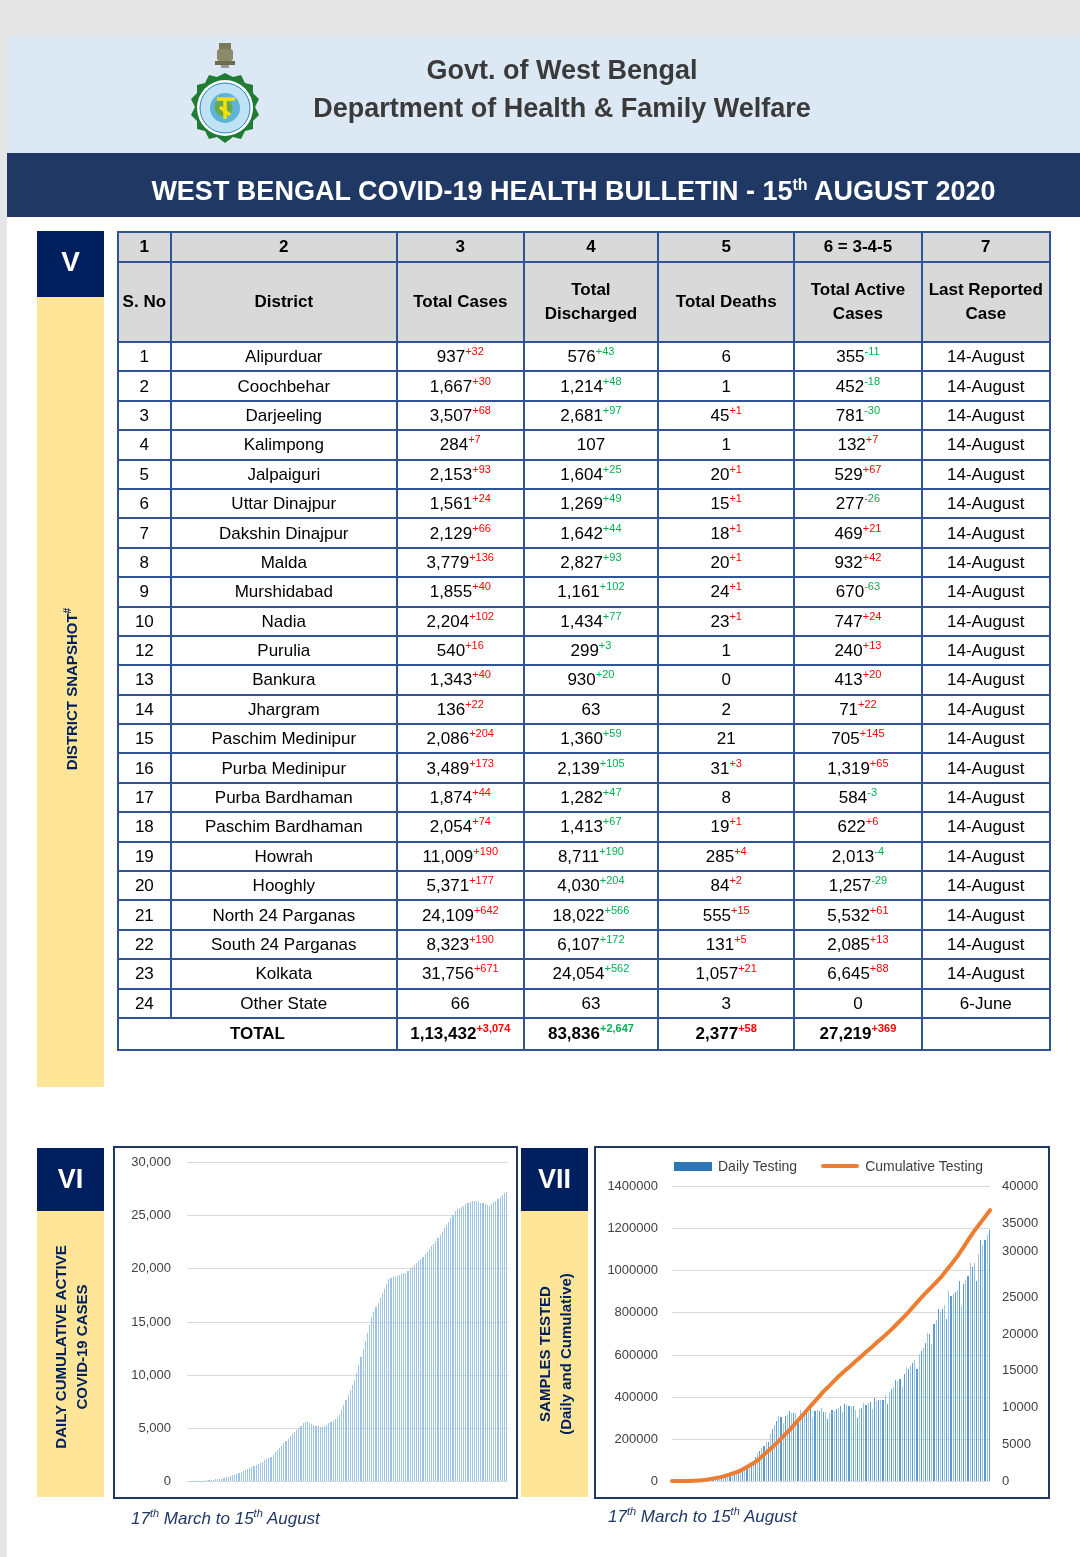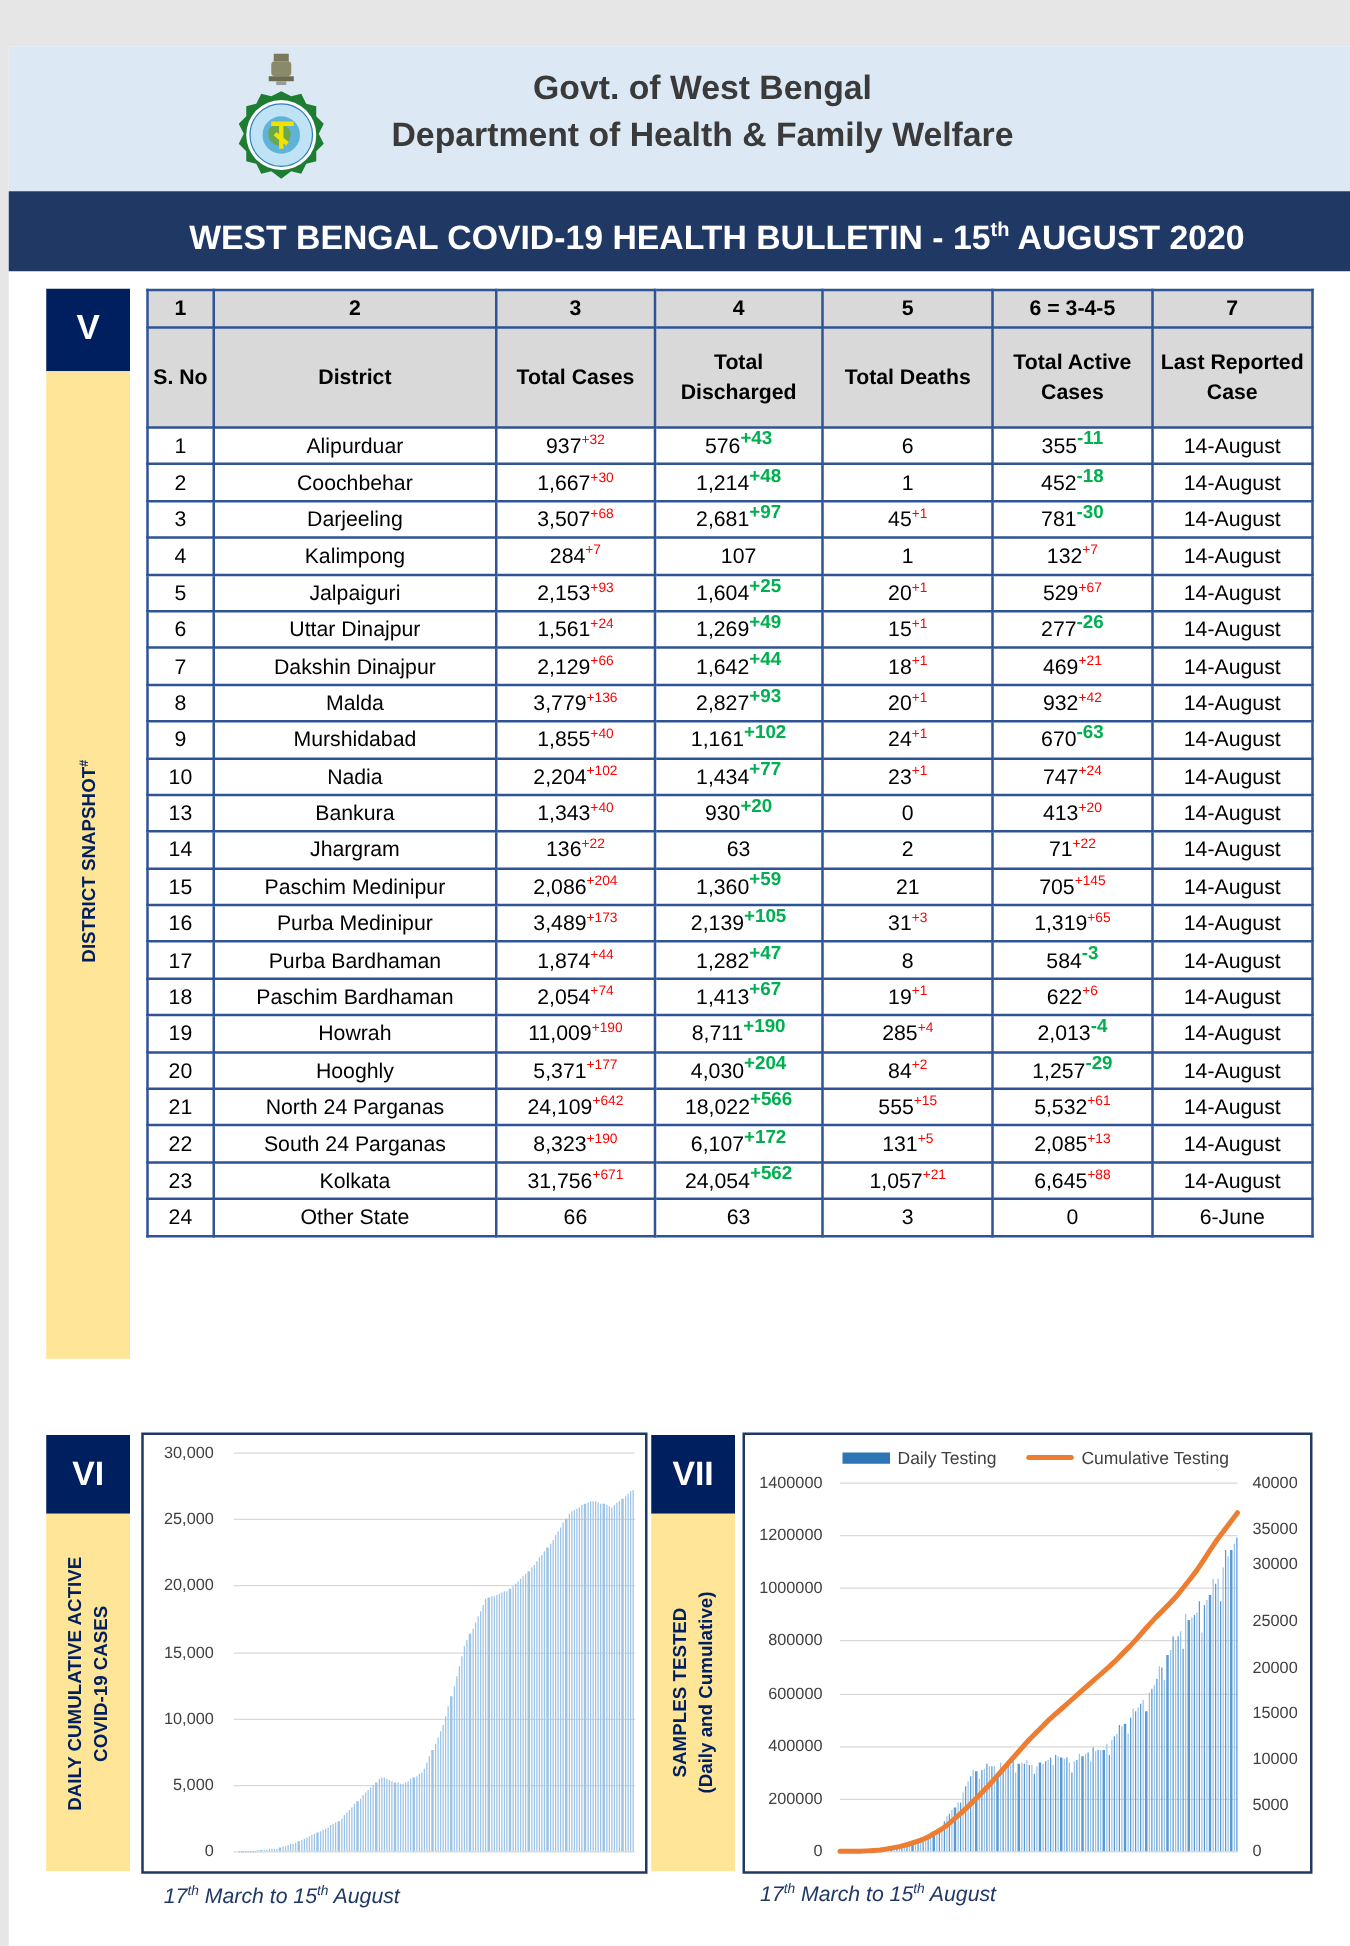--- a/index.html
+++ b/index.html
@@ -16,21 +16,21 @@
   .vert-label { position: absolute; color: #001f5f; font-weight: bold; white-space: nowrap; transform-origin: center; transform: rotate(-90deg); text-align: center; }
 
   table.dist { position: absolute; left: 110px; top: 194px; width: 934px; border-collapse: collapse; font-size: 17px; color: #000; }
   table.dist td, table.dist th { border: 2px solid #2f5496; text-align: center; padding: 0 3px; }
   table.dist thead th { background: #d9d9d9; font-weight: bold; }
   table.dist thead tr.nums th { height: 30px; font-size: 17px; }
   table.dist thead tr.heads th { height: 80px; font-size: 17px; line-height: 24px; }
   table.dist tbody td { height: 29.4px; line-height: 27px; }
   table.dist tbody tr.total td { font-weight: bold; height: 32px; }
   .sup-r { color: #ff0000; font-size: 11px; vertical-align: super; line-height: 0; }
-  .sup-g { color: #00b050; font-size: 15px; vertical-align: super; line-height: 0; font-weight: bold; }
+  .sup-g { color: #00b050; font-size: 11px; vertical-align: super; line-height: 0; }
 
   .notes { position: absolute; left: 114px; top: 1060px; font-style: italic; font-size: 14px; color: #000; line-height: 19px; }
 
   .chart-box { position: absolute; background: #fff; border: 2px solid #1f3864; }
   .gridline { position: absolute; height: 1px; background: #d9d9d9; }
   .tick { position: absolute; font-size: 13px; color: #404040; }
   .bars { position: absolute; display: flex; align-items: flex-end; }
   .bars .b { flex: 1; margin-right: 1px; background: #9dc3e6; }
   .bars2 .b { background: #5b9bd5; }
   .caption { position: absolute; font-style: italic; font-size: 17px; color: #1f3864; }
@@ -183,20 +183,29 @@
         <tr>
           <td><span>10</span></td>
           <td><span>Nadia</span></td>
           <td><span>2,204</span><span class="sup-r">+102</span></td>
           <td><span>1,434</span><span class="sup-g">+77</span></td>
           <td><span>23</span><span class="sup-r">+1</span></td>
           <td><span>747</span><span class="sup-r">+24</span></td>
           <td><span>14-August</span></td>
         </tr>
         <tr>
+          <td><span>12</span></td>
+          <td><span>Purulia</span></td>
+          <td><span>540</span><span class="sup-r">+16</span></td>
+          <td><span>299</span><span class="sup-g">+3</span></td>
+          <td><span>1</span></td>
+          <td><span>240</span><span class="sup-r">+13</span></td>
+          <td><span>14-August</span></td>
+        </tr>
+        <tr>
           <td><span>13</span></td>
           <td><span>Bankura</span></td>
           <td><span>1,343</span><span class="sup-r">+40</span></td>
           <td><span>930</span><span class="sup-g">+20</span></td>
           <td><span>0</span></td>
           <td><span>413</span><span class="sup-r">+20</span></td>
           <td><span>14-August</span></td>
         </tr>
         <tr>
           <td><span>14</span></td>
@@ -289,20 +298,28 @@
           <td><span>14-August</span></td>
         </tr>
         <tr>
           <td><span>24</span></td>
           <td><span>Other State</span></td>
           <td><span>66</span></td>
           <td><span>63</span></td>
           <td><span>3</span></td>
           <td><span>0</span></td>
           <td><span>6-June</span></td>
+        </tr>
+        <tr class="total">
+          <td colspan="2"><span>TOTAL</span></td>
+          <td><span>1,13,432</span><span class="sup-r">+3,074</span></td>
+          <td><span>83,836</span><span class="sup-g">+2,647</span></td>
+          <td><span>2,377</span><span class="sup-r">+58</span></td>
+          <td><span>27,219</span><span class="sup-r">+369</span></td>
+          <td><span></span></td>
         </tr>
       </tbody>
   </table>
 
 
   <div class="sec-tag" style="left:30px;top:1111px;width:67px;height:63px;font-size:27px;line-height:63px;">VI</div>
   <div class="sec-side" style="left:30px;top:1174px;width:67px;height:286px;">
     <div class="vert-label" style="left:-108px;top:115px;width:283px;font-size:15px;line-height:21px;">
       <div>DAILY  CUMULATIVE  ACTIVE</div>
       <div>COVID-19 CASES</div>

